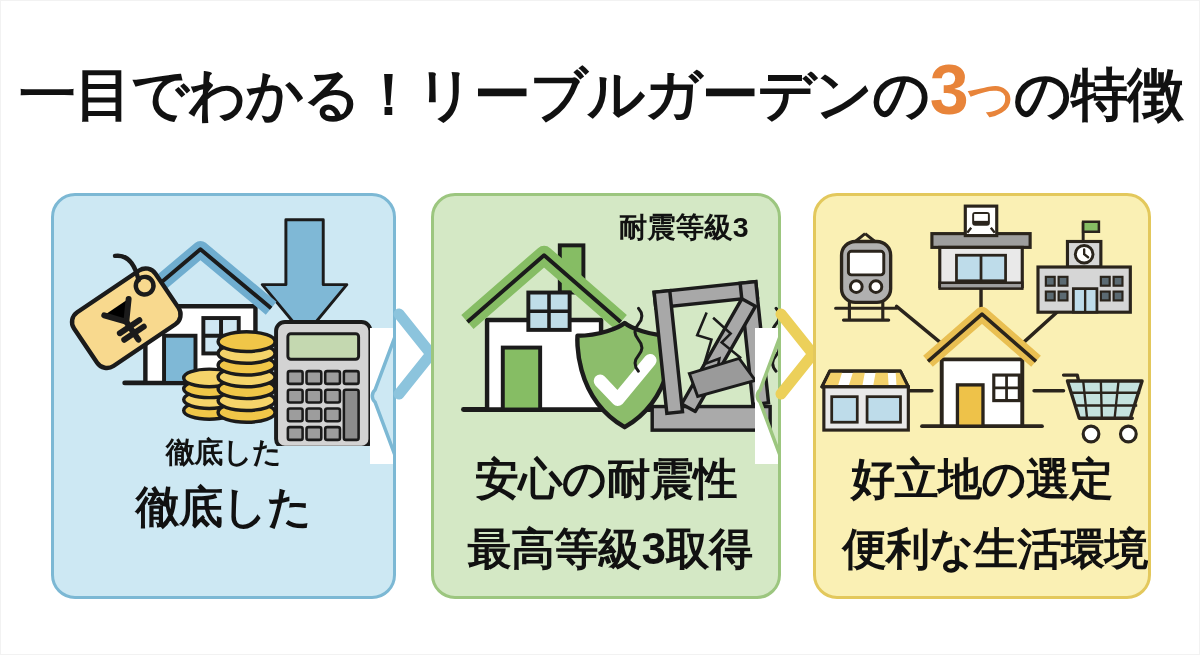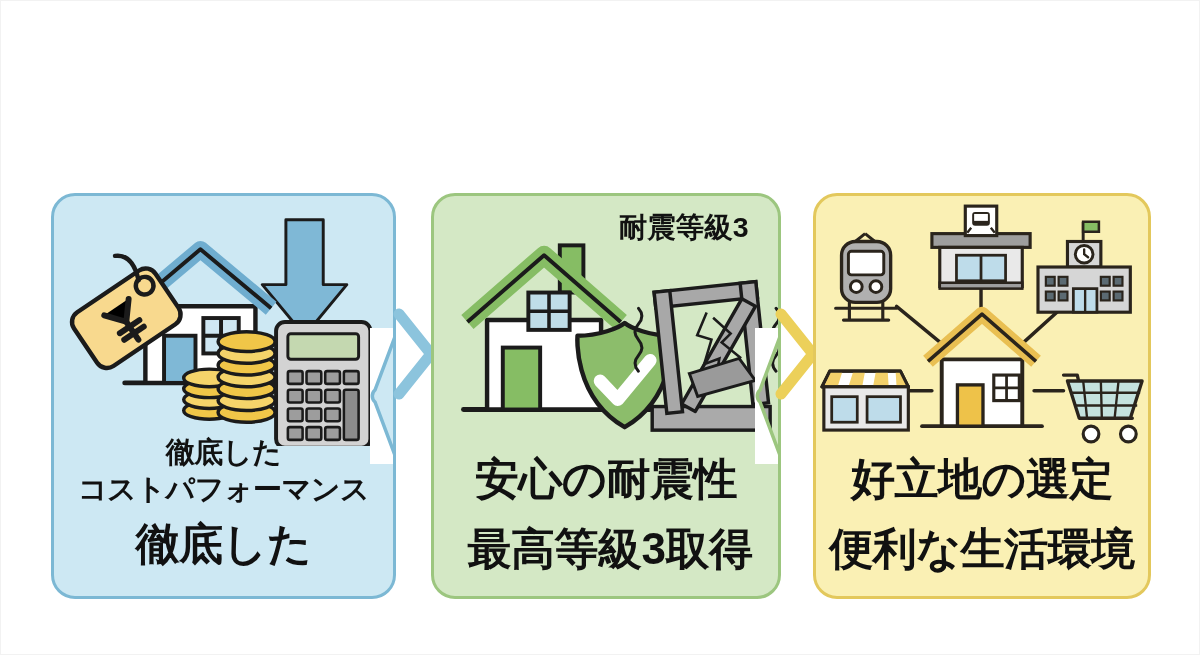--- a/index.html
+++ b/index.html
@@ -59,20 +59,23 @@
   
   .chevron{position:absolute;top:305px;}
   #chev1{left:390px;}
   #chev2{left:772px;}
 </style>
 </head>
 <body>
 
 <div id="stage">
 
+  <div id="title">
+    <span>一目でわかる！リーブルガーデンの</span><span class="accent">3</span><span class="accent-small">つ</span><span>の特徴</span>
+  </div>
 
   <div class="panel" id="panel1">
 
     <svg class="panel-art" width="345" height="250" viewBox="0 0 345 250">
 
       <g>
         <path d="M236 22 h38 v66 h24 l-43 52 l-43 -52 h24 z" fill="#7fb8d6" stroke="#1b1b1b" stroke-width="3" stroke-linejoin="round"></path>
       </g>
 
       <g>
@@ -132,21 +135,20 @@
           <rect x="238" y="233" width="15" height="13" rx="2"></rect>
           <rect x="257" y="233" width="15" height="13" rx="2"></rect>
           <rect x="276" y="233" width="15" height="13" rx="2"></rect>
           <rect x="295" y="195" width="15" height="51" rx="2" fill="#8c8c8c"></rect>
         </g>
       </g>
     </svg>
 
     <div class="panel-text">
       <div class="t-sm">徹底した</div>
-      <div class="t-sm">コストパフォーマンス</div>
       <div class="t-lg" style="margin-top:8px;">徹底した</div>
     </div>
 
     <svg class="notch" width="26" height="136" viewBox="0 0 26 136">
       <path d="M26 0 L26 8 L4 62 a8 8 0 0 0 0 12 L26 128 L26 136 L0 136 L0 0 Z" fill="#ffffff"></path>
       <path d="M26 6 L5 62 a8 8 0 0 0 0 12 L26 130" fill="none" stroke="#7cb8d4" stroke-width="3.5"></path>
     </svg>
   </div>
 
   <svg class="chevron" id="chev1" width="46" height="96" viewBox="0 0 46 96">
@@ -297,17 +299,17 @@
           <path d="M272 186 l4 38 M290 186 l1 38 M308 186 l-4 38"></path>
           <path d="M259 198 h71 M263 211 h64"></path>
         </g>
         <circle cx="280" cy="240" r="8" fill="#ffffff" stroke="#2a241c" stroke-width="3.2"></circle>
         <circle cx="318" cy="240" r="8" fill="#ffffff" stroke="#2a241c" stroke-width="3.2"></circle>
       </g>
     </svg>
 
     <div class="panel-text">
       <div class="t-lg">好立地の選定</div>
-      <div class="t-lg" style="margin-top:14px;">便利な生活環境</div>
+      <div class="t-lg" style="margin-top:14px;text-align:right;">便利な生活環境</div>
     </div>
   </div>
 
 </div>
 
 </body></html>

